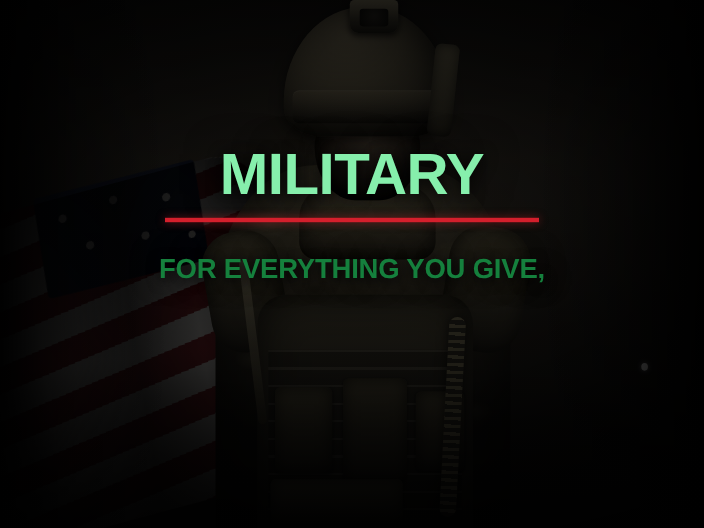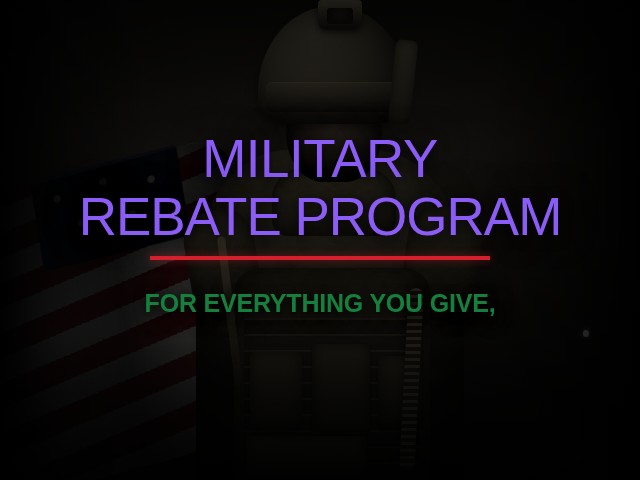--- a/index.html
+++ b/index.html
@@ -248,22 +248,22 @@
   }
 
   
   .content {
     position:absolute; inset:0;
     display:flex; flex-direction:column; align-items:center;
     text-align:center;
   }
 
   .headline {
-    color:#8b5cf6;
-    font-weight:normal;
+    color:#86efac;
+    font-weight:bold;
     letter-spacing:-0.5px;
     line-height:1.02;
     text-shadow:0 2px 14px rgba(0,0,0,.85), 0 0 34px rgba(0,0,0,.65);
     text-transform:uppercase;
     white-space:nowrap;
   }
   .headline .l1 { display:block; font-size:53px; margin-top:132px; }
   .headline .l2 { display:block; font-size:53px; margin-top:4px; letter-spacing:-1px; }
 
   .rule {
@@ -320,21 +320,20 @@
     </div>
 
     <div class="scrim"></div>
     <div class="scrim-edges"></div>
   </div>
 
   <div class="content">
 
     <div class="headline">
       <span class="l1">MILITARY</span>
-      <span class="l2">REBATE PROGRAM</span>
     </div>
 
     <div class="rule"></div>
 
     <div class="subhead">
       <span>FOR EVERYTHING YOU GIVE,</span>
     </div>
 
   </div>
 </div>

